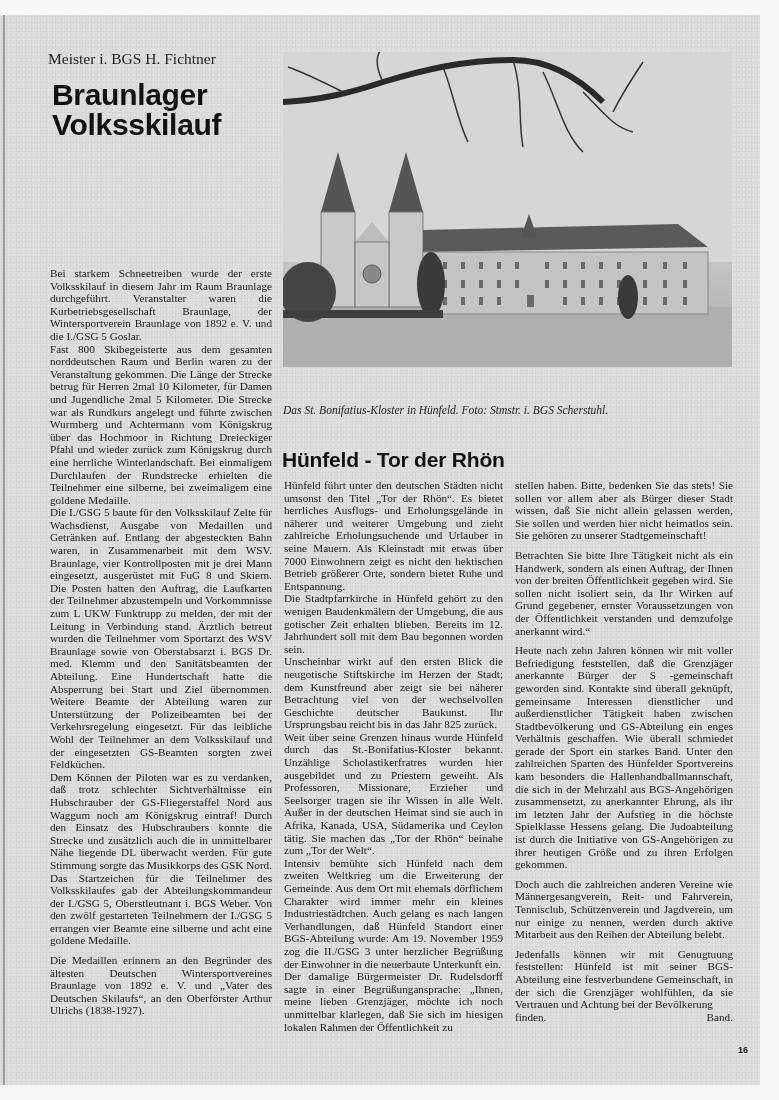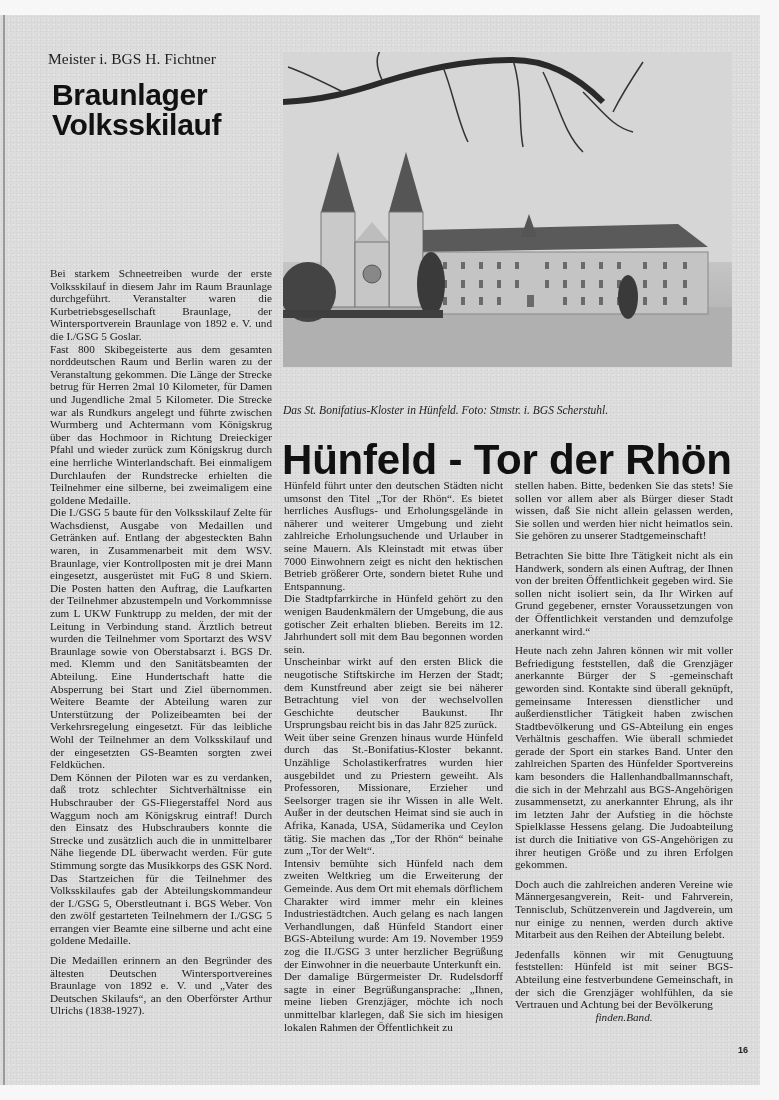--- a/index.html
+++ b/index.html
@@ -37,34 +37,34 @@
   }
   .photo svg { width: 100%; height: 100%; display: block; }
   .caption {
     position: absolute; left: 283px; top: 372px;
     font-family: "Liberation Serif", serif; font-style: italic;
     font-size: 11.5px; color: #222; margin-top: 32px;
   }
   .title-right {
     position: absolute; left: 282px; top: 444px; margin: 0;
     font-family: "Liberation Sans", sans-serif; font-weight: bold;
-    font-size: 42px; line-height: 32px; color: #111; letter-spacing: -0.2px;
+    font-size: 21px; line-height: 32px; color: #111; letter-spacing: -0.2px;
   }
   .col {
     position: absolute;
     font-family: "Liberation Serif", serif;
     font-size: 11.2px; line-height: 12.6px; color: #1a1a1a;
     text-align: justify; hyphens: manual;
   }
   .col p { margin: 0; }
   .col p.gap { margin-top: 7px; }
   .col-left { left: 50px; top: 267px; width: 222px; }
   .col-mid  { left: 284px; top: 479px; width: 219px; }
   .col-right{ left: 515px; top: 479px; width: 218px; }
-  .sig-line { display: flex; justify-content: center; font-style: italic; }
+  .sig-line { display: flex; justify-content: space-between; }
   .page-number {
     position: absolute; left: 738px; top: 1045px;
     font-family: "Liberation Sans", sans-serif; font-weight: bold;
     font-size: 9px; color: #222;
   }
 </style>
 </head>
 <body>
 
 <div class="page"></div>

